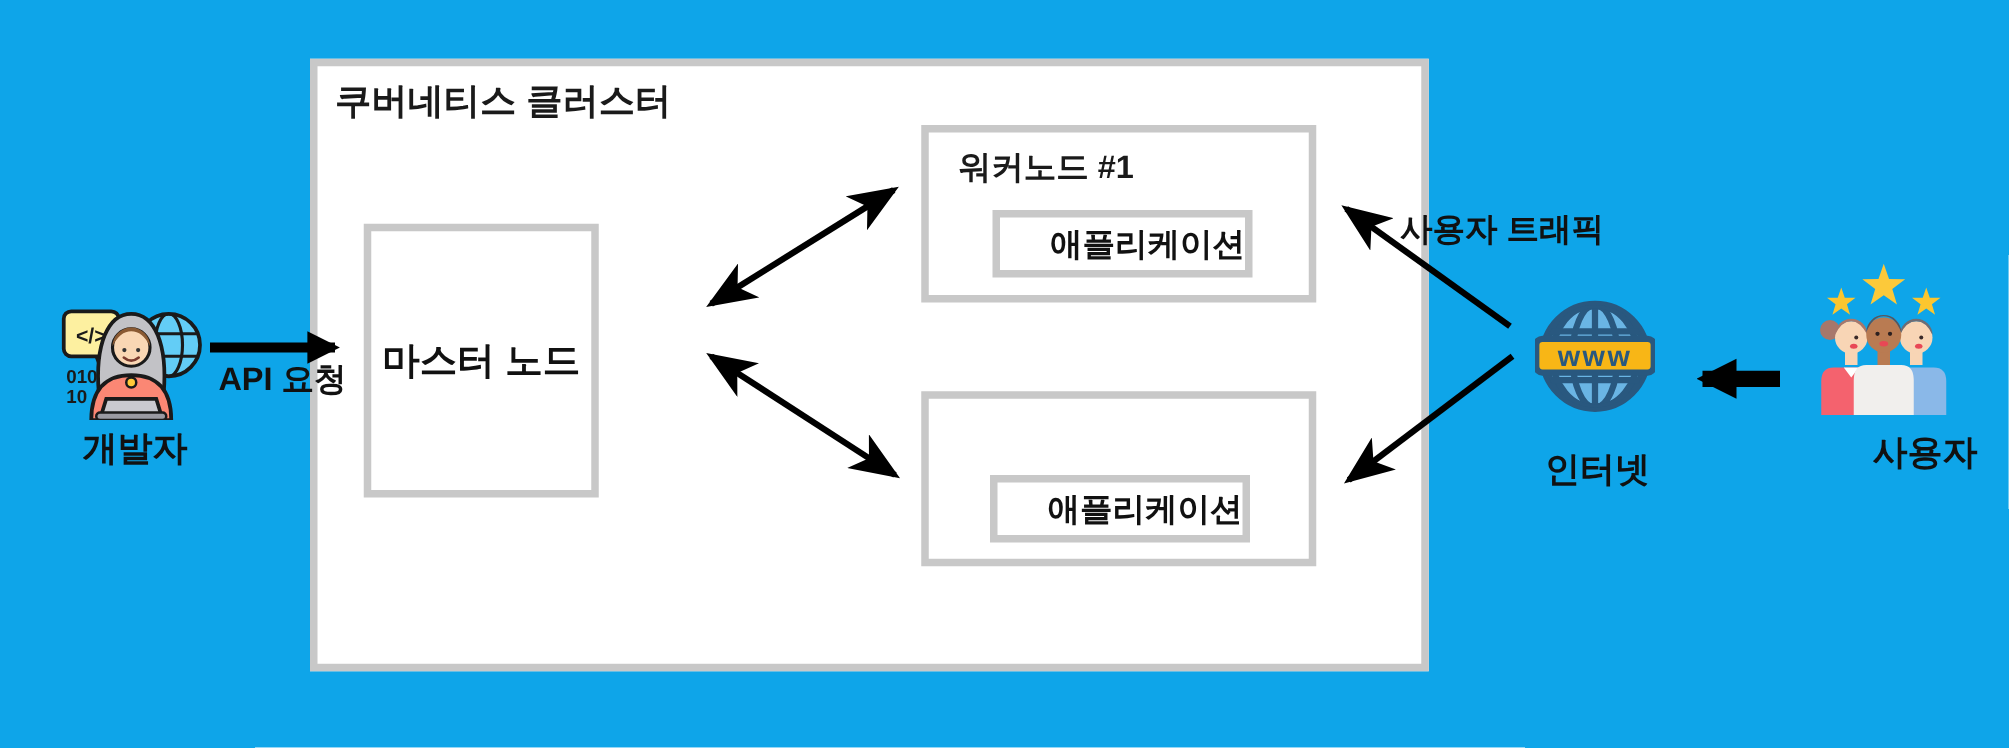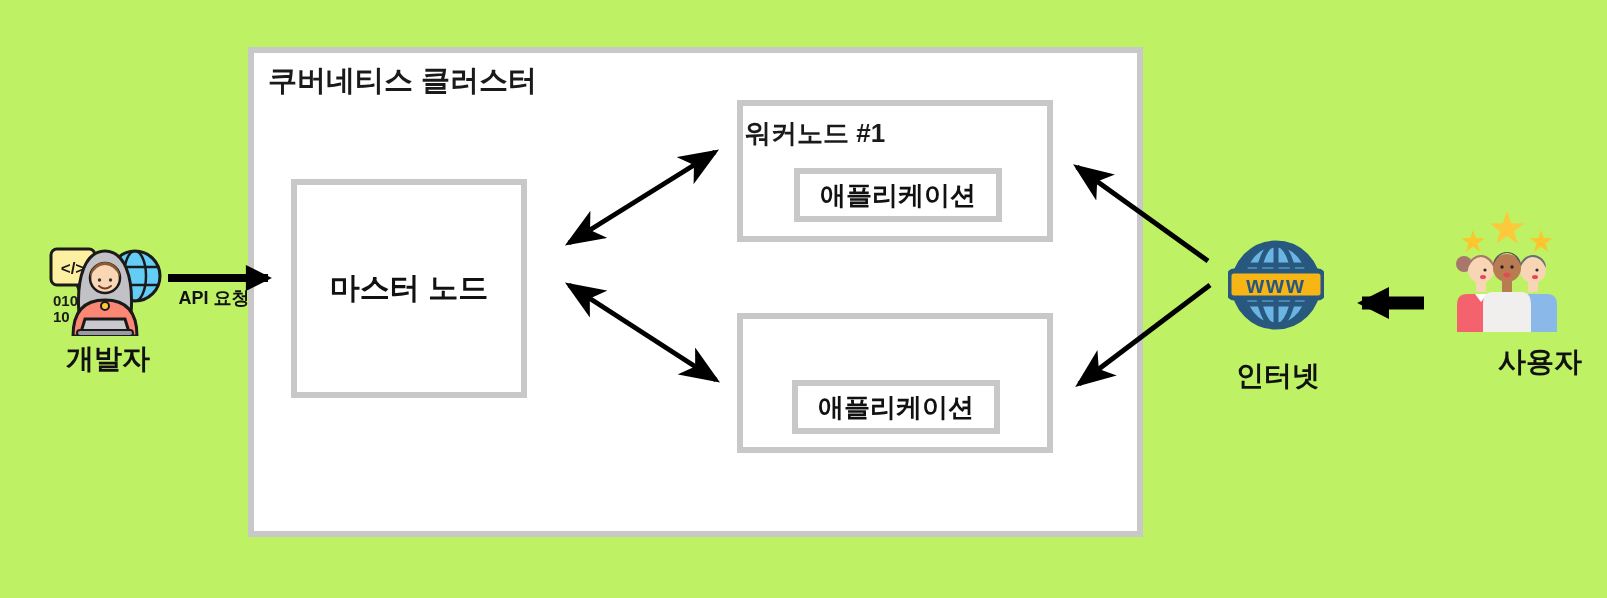--- a/index.html
+++ b/index.html
@@ -1,39 +1,39 @@
 <!DOCTYPE html>
 <html><head>
 <meta charset="utf-8">
 <style>
   html,body{margin:0;padding:0;background:#fff;}
   .page{
-    position:relative;width:1607px;height:598px;background:#bef264;overflow:hidden;
+    position:relative;width:1607px;height:598px;background:#0ea5e9;overflow:hidden;
     font-family:"Liberation Sans",sans-serif;color:#1a1a1a;
   }
   .box{position:absolute;border:6px solid #c8c8c8;background:#ffffff;box-sizing:border-box;}
   .lbl{font-weight:bold;color:#111;}
   
   .cluster{left:248px;top:47px;width:895px;height:490px;}
   .cluster-title{position:absolute;left:14px;top:8px;font-size:29px;font-weight:bold;}
   
-  .master{left:37px;top:126px;width:236px;height:219px;display:flex;align-items:center;justify-content:center;}
+  .master{left:37px;top:126px;width:188px;height:219px;display:flex;align-items:center;justify-content:center;}
   .master .lbl{font-size:30px;}
   
   .worker1{left:483px;top:47px;width:316px;height:142px;}
   .worker2{left:483px;top:260px;width:316px;height:140px;}
-  .worker-label{position:absolute;left:2px;top:10px;font-size:26px;font-weight:bold;}
-  .appbox{display:flex;align-items:center;justify-content:flex-start;padding-left:20px;}
+  .worker-label{position:absolute;left:24px;top:10px;font-size:26px;font-weight:bold;}
+  .appbox{display:flex;align-items:center;justify-content:flex-end;padding-left:20px;}
   .appbox .lbl{font-size:26px;}
   .app1{left:51px;top:62px;width:208px;height:54px;}
   .app2{left:49px;top:61px;width:208px;height:54px;}
   
   .caption{position:absolute;text-align:center;font-weight:bold;font-size:28px;color:#111;}
   .dev-label{left:38px;top:340px;width:140px;font-family:Liberation Mono, monospace;}
-  .api-label{left:152px;top:286px;width:124px;font-size:18px;}
+  .api-label{left:164px;top:286px;width:124px;font-size:26px;}
   .traffic-label{left:1120px;top:166px;width:190px;text-align:left;font-size:26px;}
   .internet-label{left:1232px;top:357px;width:92px;}
   .users-label{left:1490px;top:343px;width:100px;}
   
   .icon{position:absolute;z-index:2;}
   .dev-icon{left:48px;top:234px;}
   .globe-icon{left:1228px;top:237px;}
   .users-icon{left:1450px;top:206px;}
   
   .arrows{position:absolute;left:0;top:0;z-index:5;pointer-events:none;}
@@ -157,20 +157,21 @@
       <path d="M43,60 A14,14 0 0 1 71,60 Q66,47 57,47 Q48,47 43,60 Z" fill="#57565e"></path>
       <circle cx="52" cy="61" r="1.7" fill="#2c2020"></circle>
       <circle cx="62" cy="61" r="1.7" fill="#2c2020"></circle>
       <ellipse cx="57" cy="69" rx="3.5" ry="2.2" fill="#e84855"></ellipse>
       <path d="M33,126 L33,98 Q33,86 43,86 L71,86 Q81,86 81,98 L81,126 Z" fill="#f1efed"></path>
     </g>
   </svg>
 
   <div class="caption dev-label">개발자</div>
   <div class="caption api-label">API 요청</div>
+  <div class="caption traffic-label">사용자 트래픽</div>
   <div class="caption internet-label">인터넷</div>
   <div class="caption users-label">사용자</div>
 
   <svg class="arrows" width="1607" height="598" viewBox="0 0 1607 598">
     <defs>
       <marker id="barb" viewBox="0 0 10 8" markerUnits="userSpaceOnUse" markerWidth="40" markerHeight="32" refX="8.8" refY="4" orient="auto-start-reverse">
         <path d="M0,0 L10,4 L0,8 L2.6,4 Z" fill="#000"></path>
       </marker>
       <marker id="tri" viewBox="0 0 10 10" markerUnits="userSpaceOnUse" markerWidth="28" markerHeight="26" refX="8.5" refY="5" orient="auto">
         <path d="M0,0 L10,5 L0,10 Z" fill="#000"></path>

